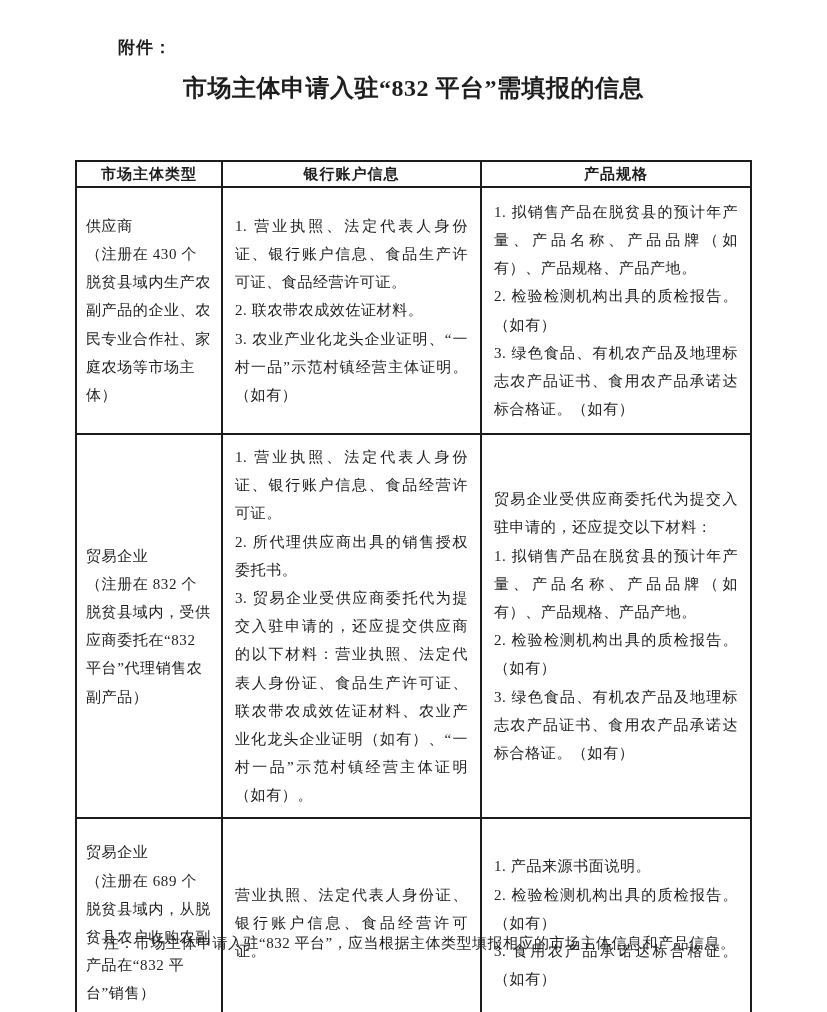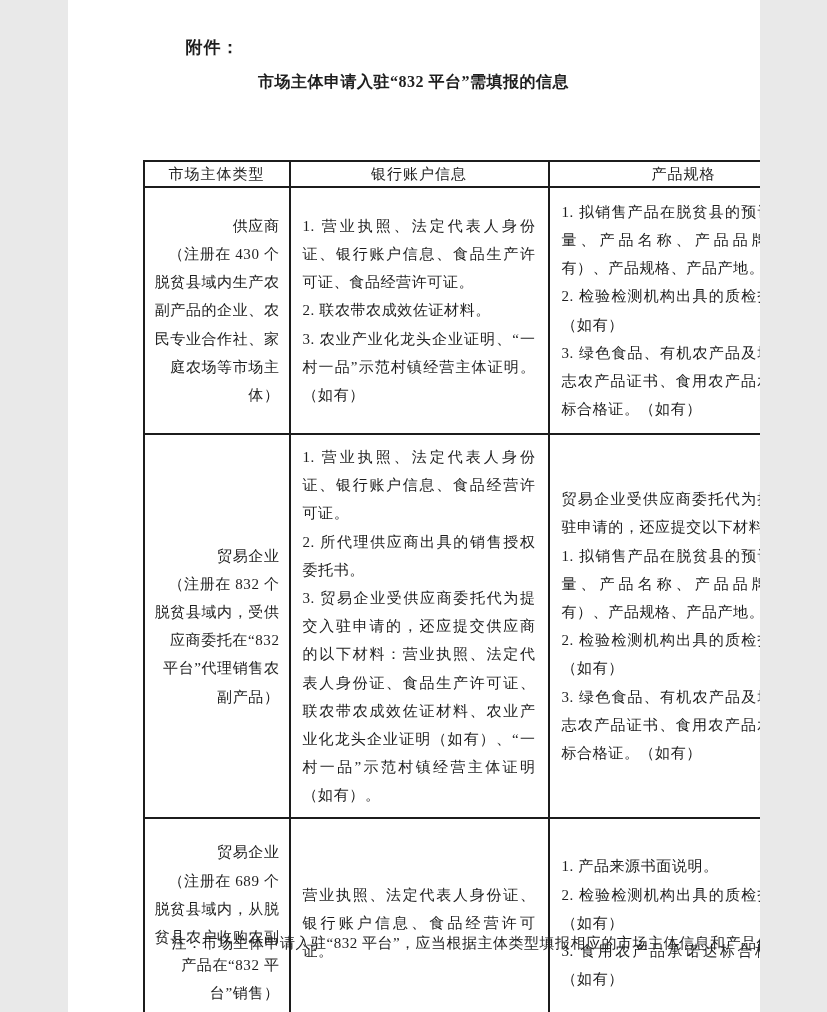--- a/index.html
+++ b/index.html
@@ -1,19 +1,19 @@
 <!DOCTYPE html>
 <html><head>
 <meta charset="utf-8">
 <style>
   * { margin: 0; padding: 0; box-sizing: border-box; }
   html, body { background: #e9e9e9; }
   .page {
     position: relative;
-    width: 692px;
+    width: 827px;
     height: 1012px;
     margin: 0 auto;
     background: #ffffff;
     font-family: "Liberation Serif", "DejaVu Serif", serif;
     color: #1e1e1e;
     overflow: hidden;
   }
   .attachment-label {
     position: absolute;
     left: 118px;
@@ -21,51 +21,51 @@
     font-size: 17px;
     font-weight: bold;
     letter-spacing: 1px;
   }
   .doc-title {
     position: absolute;
     left: 0;
     right: 0;
     top: 72px;
     text-align: center;
-    font-size: 16px;
+    font-size: 24px;
     font-weight: bold;
     letter-spacing: 0.5px;
   }
   table.main-table {
     position: absolute;
     left: 75px;
     top: 160px;
     width: 675px;
     border-collapse: collapse;
     table-layout: fixed;
   }
   .main-table th, .main-table td {
     border: 2px solid #1c1c1c;
   }
   .main-table th {
     font-size: 15px;
-    font-weight: normal;
+    font-weight: bold;
     text-align: center;
     padding: 2px 12px;
     height: 26px;
     letter-spacing: 1px;
   }
   .main-table td {
     font-size: 15px;
     line-height: 1.88;
     vertical-align: middle;
     letter-spacing: 0.6px;
   }
   td.cell-type {
-    text-align: right;
+    text-align: left;
     padding: 8px 9px;
   }
   td.cell-info {
     text-align: justify;
     white-space: pre-line;
     padding: 8px 12px;
   }
   .row-1 { height: 247px; }
   .row-2 { height: 282px; }
   .row-3 { height: 209px; }

